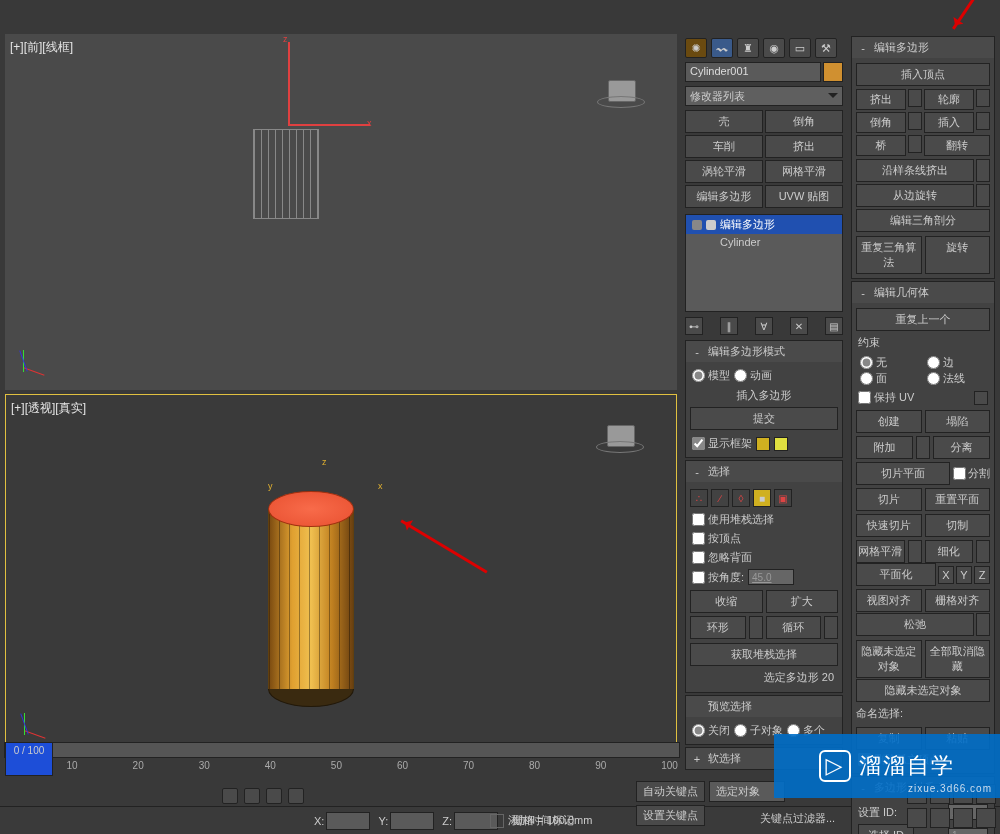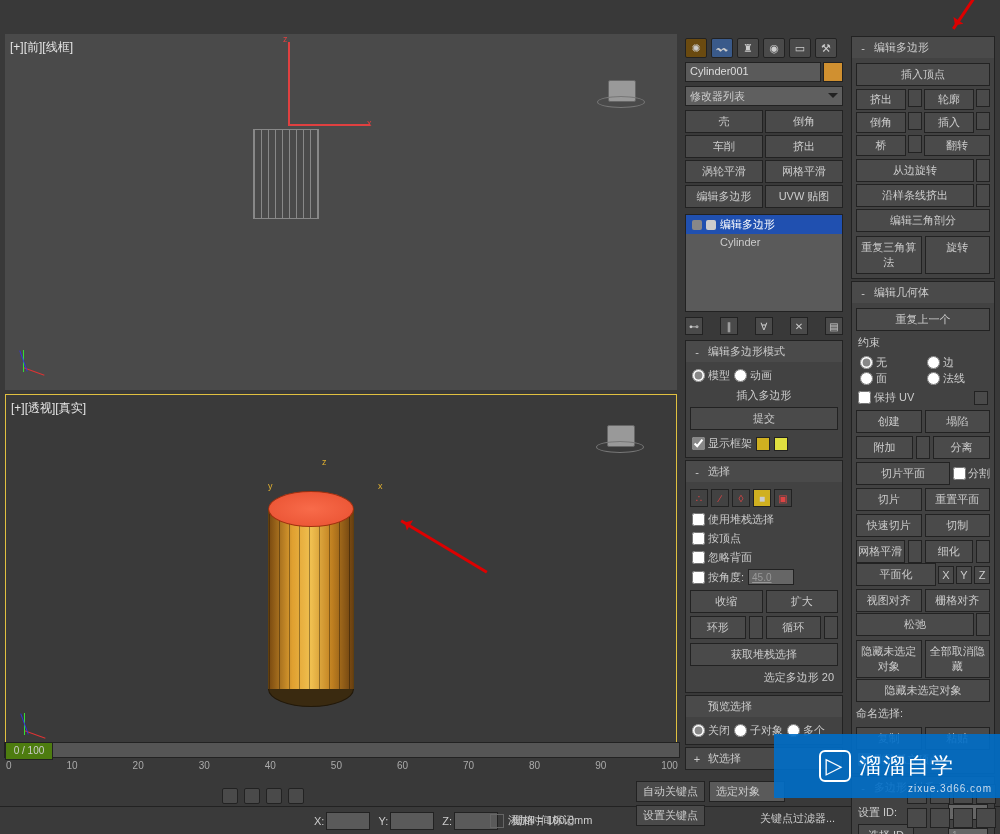--- a/index.html
+++ b/index.html
@@ -47,21 +47,21 @@
 .cyl-body::before{content:'';position:absolute;inset:0;background:repeating-linear-gradient(90deg,rgba(0,0,0,0.35) 0 1px,transparent 1px 10px);}
 .cyl-bot { width:86px;height:36px;border-radius:50%;background:#3a2a10;margin:auto;margin-top:-18px;border:1px solid #221808;}
 .mini-axes { position:absolute;left:290px;top:80px;font-size:9px;color:#e0b030;}
 .mini-axes span{position:absolute;}
 .arrow-red { position:absolute;width:100px;height:3px;background:#d00;transform:rotate(31deg);}
 .arrow-red::after{content:'';position:absolute;left:-2px;top:-5px;border:6px solid transparent;border-right-color:#d00;}
 
 
 .timeline { position:absolute; left:4px; top:742px; width:676px; height:36px; }
 .time-slider { height:16px;background:#555;border:1px solid #222;position:relative;}
-.time-handle { position:absolute;left:0;top:-1px;width:48px;height:18px;background:#4d7c0f;border:1px solid #222;}
+.time-handle { position:absolute;left:0;top:-1px;width:48px;height:34px;background:#1d4ed8;border:1px solid #222;}
 .time-ticks { display:flex;justify-content:space-between;font-size:10px;color:#aaa;padding:2px 2px 0;}
 
 
 .status-bar { position:absolute; left:0; bottom:0; width:1000px; height:28px; background:#3a3a3a;border-top:1px solid #222;display:flex;align-items:center;font-size:11px;color:#ccc; }
 .status-bar .sb-item { padding:0 4px;display:flex;align-items:center;gap:2px;}
 .spinner-box { background:#5a5a5a;border:1px solid #222;height:18px;padding:0 4px;display:flex;align-items:center;}
 
 
 .cmd-col { position:absolute; left:682px; top:34px; width:164px; height:696px; background:#393939;}
 .top-icons { display:flex;gap:4px;padding:4px 3px;}
@@ -415,25 +415,25 @@
         <div class="gbtn">倒角</div>
           <div class="sq"></div>
         <div class="gbtn">插入</div>
           <div class="sq"></div>
         <div class="gbtn">桥</div>
           <div class="sq"></div>
         <div class="gbtn" style="grid-column:span 2;">翻转</div>
       </div>
       <div class="arrow-red" style="left:96px;top:-24px;width:42px;transform:rotate(-56deg);"></div>
       <div class="single-btn-row">
+          <div class="gbtn">沿样条线挤出</div>
+          <div class="sq"></div>
+        </div>
+      <div class="single-btn-row">
           <div class="gbtn">从边旋转</div>
-          <div class="sq"></div>
-        </div>
-      <div class="single-btn-row">
-          <div class="gbtn">沿样条线挤出</div>
           <div class="sq"></div>
         </div>
       <div class="single-btn-row">
           <div class="gbtn">编辑三角剖分</div>
         </div>
       <div class="twin-btn">
           <div class="gbtn">重复三角算法</div>
           <div class="gbtn">旋转</div>
         </div>
     </div>

